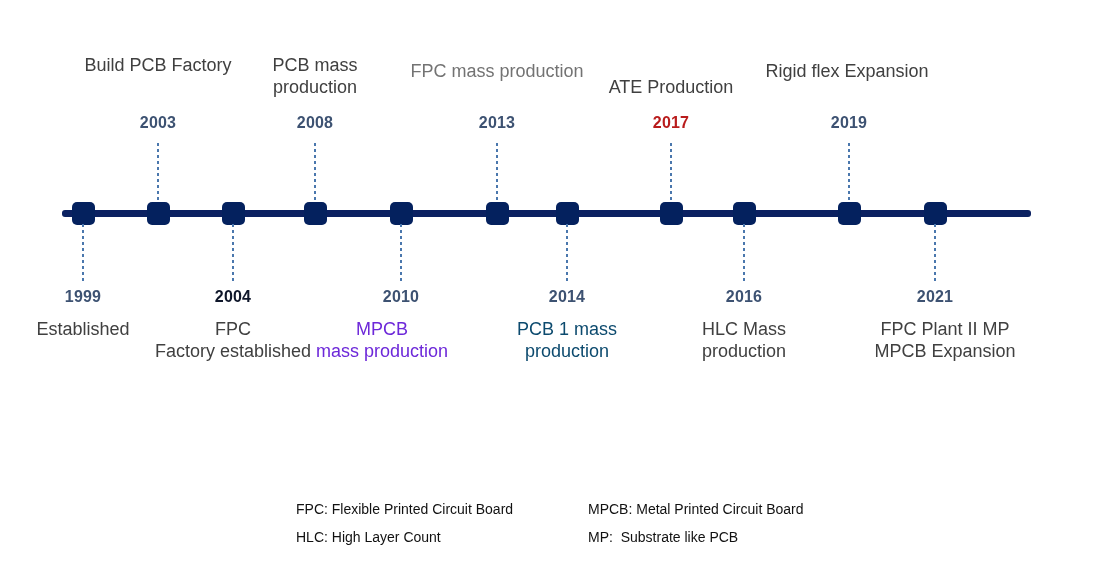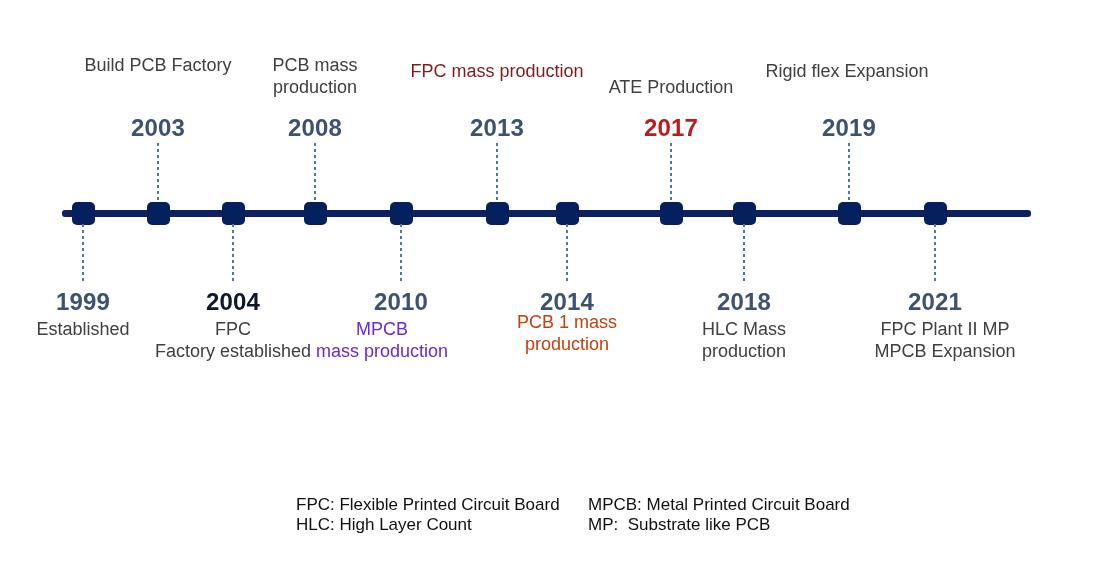--- a/index.html
+++ b/index.html
@@ -43,43 +43,43 @@
       #4a77ad 0px, #4a77ad 3px,
       rgba(255,255,255,0) 3px, rgba(255,255,255,0) 6px
     );
     background-size: 2px 6px;
     background-repeat: repeat-y;
   }
 
   
   .year {
     position: absolute;
-    font-size: 24px;
+    font-size: 16px;
     font-weight: bold;
     color: #3d5272;
     text-align: center;
     white-space: nowrap;
     letter-spacing: 0.2px;
   }
   .desc {
     position: absolute;
     font-size: 18px;
     font-weight: normal;
     color: #404040;
     text-align: center;
     line-height: 22px;
     white-space: pre-line;
   }
 
   
   .legend {
     position: absolute;
-    font-size: 17px;
+    font-size: 14px;
     color: #111111;
-    line-height: 20px;
+    line-height: 28px;
     white-space: pre;
   }
 </style>
 </head>
 <body>
 
 <div id="stage">
 
   <div class="axis-line" style="left: 62px; width: 969px; top: 209.5px; height: 7px; background: rgb(11, 33, 97);"></div>
 
@@ -110,41 +110,41 @@
       <div class="connector" style="left: 743px; top: 224px; height: 60px;"></div>
       <div class="connector" style="left: 934px; top: 224px; height: 60px;"></div>
     </div>
 
   <div id="events-above-layer">
       <div class="desc" style="left: 58px; top: 54px; width: 200px; color: rgb(64, 64, 64);">Build PCB Factory</div>
       <div class="year" style="left: 98px; width: 120px; top: 114px; color: rgb(61, 82, 114);">2003</div>
       <div class="desc" style="left: 240px; top: 54px; width: 150px; color: rgb(64, 64, 64);">PCB mass
 production</div>
       <div class="year" style="left: 255px; width: 120px; top: 114px; color: rgb(61, 82, 114);">2008</div>
-      <div class="desc" style="left: 392px; top: 60px; width: 210px; color: #7f1d1d;">FPC mass production</div>
+      <div class="desc" style="left: 392px; top: 60px; width: 210px; color: #737373;">FPC mass production</div>
       <div class="year" style="left: 437px; width: 120px; top: 114px; color: rgb(61, 82, 114);">2013</div>
       <div class="desc" style="left: 581px; top: 76px; width: 180px; color: rgb(64, 64, 64);">ATE Production</div>
       <div class="year" style="left: 611px; width: 120px; top: 114px; color: #b91c1c;">2017</div>
       <div class="desc" style="left: 747px; top: 60px; width: 200px; color: rgb(64, 64, 64);">Rigid flex Expansion</div>
       <div class="year" style="left: 789px; width: 120px; top: 114px; color: rgb(61, 82, 114);">2019</div>
     </div>
 
   <div id="events-below-layer">
       <div class="year" style="left: 23px; width: 120px; top: 288px; color: rgb(61, 82, 114);">1999</div>
       <div class="desc" style="left: 3px; top: 318px; width: 160px; color: rgb(64, 64, 64);">Established</div>
       <div class="year" style="left: 173px; width: 120px; top: 288px; color: #0f172a;">2004</div>
       <div class="desc" style="left: 143px; top: 318px; width: 180px; color: rgb(64, 64, 64);">FPC
 Factory established</div>
       <div class="year" style="left: 341px; width: 120px; top: 288px; color: rgb(61, 82, 114);">2010</div>
       <div class="desc" style="left: 302px; top: 318px; width: 160px; color: #6d28d9;">MPCB
 mass production</div>
       <div class="year" style="left: 507px; width: 120px; top: 288px; color: rgb(61, 82, 114);">2014</div>
-      <div class="desc" style="left: 487px; top: 311px; width: 160px; color: #c2410c;">PCB 1 mass
+      <div class="desc" style="left: 487px; top: 318px; width: 160px; color: #0c4a6e;">PCB 1 mass
 production</div>
-      <div class="year" style="left: 684px; width: 120px; top: 288px; color: rgb(61, 82, 114);">2018</div>
+      <div class="year" style="left: 684px; width: 120px; top: 288px; color: rgb(61, 82, 114);">2016</div>
       <div class="desc" style="left: 664px; top: 318px; width: 160px; color: rgb(64, 64, 64);">HLC Mass
 production</div>
       <div class="year" style="left: 875px; width: 120px; top: 288px; color: rgb(61, 82, 114);">2021</div>
       <div class="desc" style="left: 850px; top: 318px; width: 190px; color: rgb(64, 64, 64);">FPC Plant II  MP
 MPCB Expansion</div>
     </div>
 
   <div class="legend" id="legend-left" style="left: 296px; top: 495px; color: rgb(17, 17, 17);">FPC: Flexible Printed Circuit Board
 HLC: High Layer Count</div>
   <div class="legend" id="legend-right" style="left: 588px; top: 495px; color: rgb(17, 17, 17);">MPCB: Metal Printed Circuit Board

